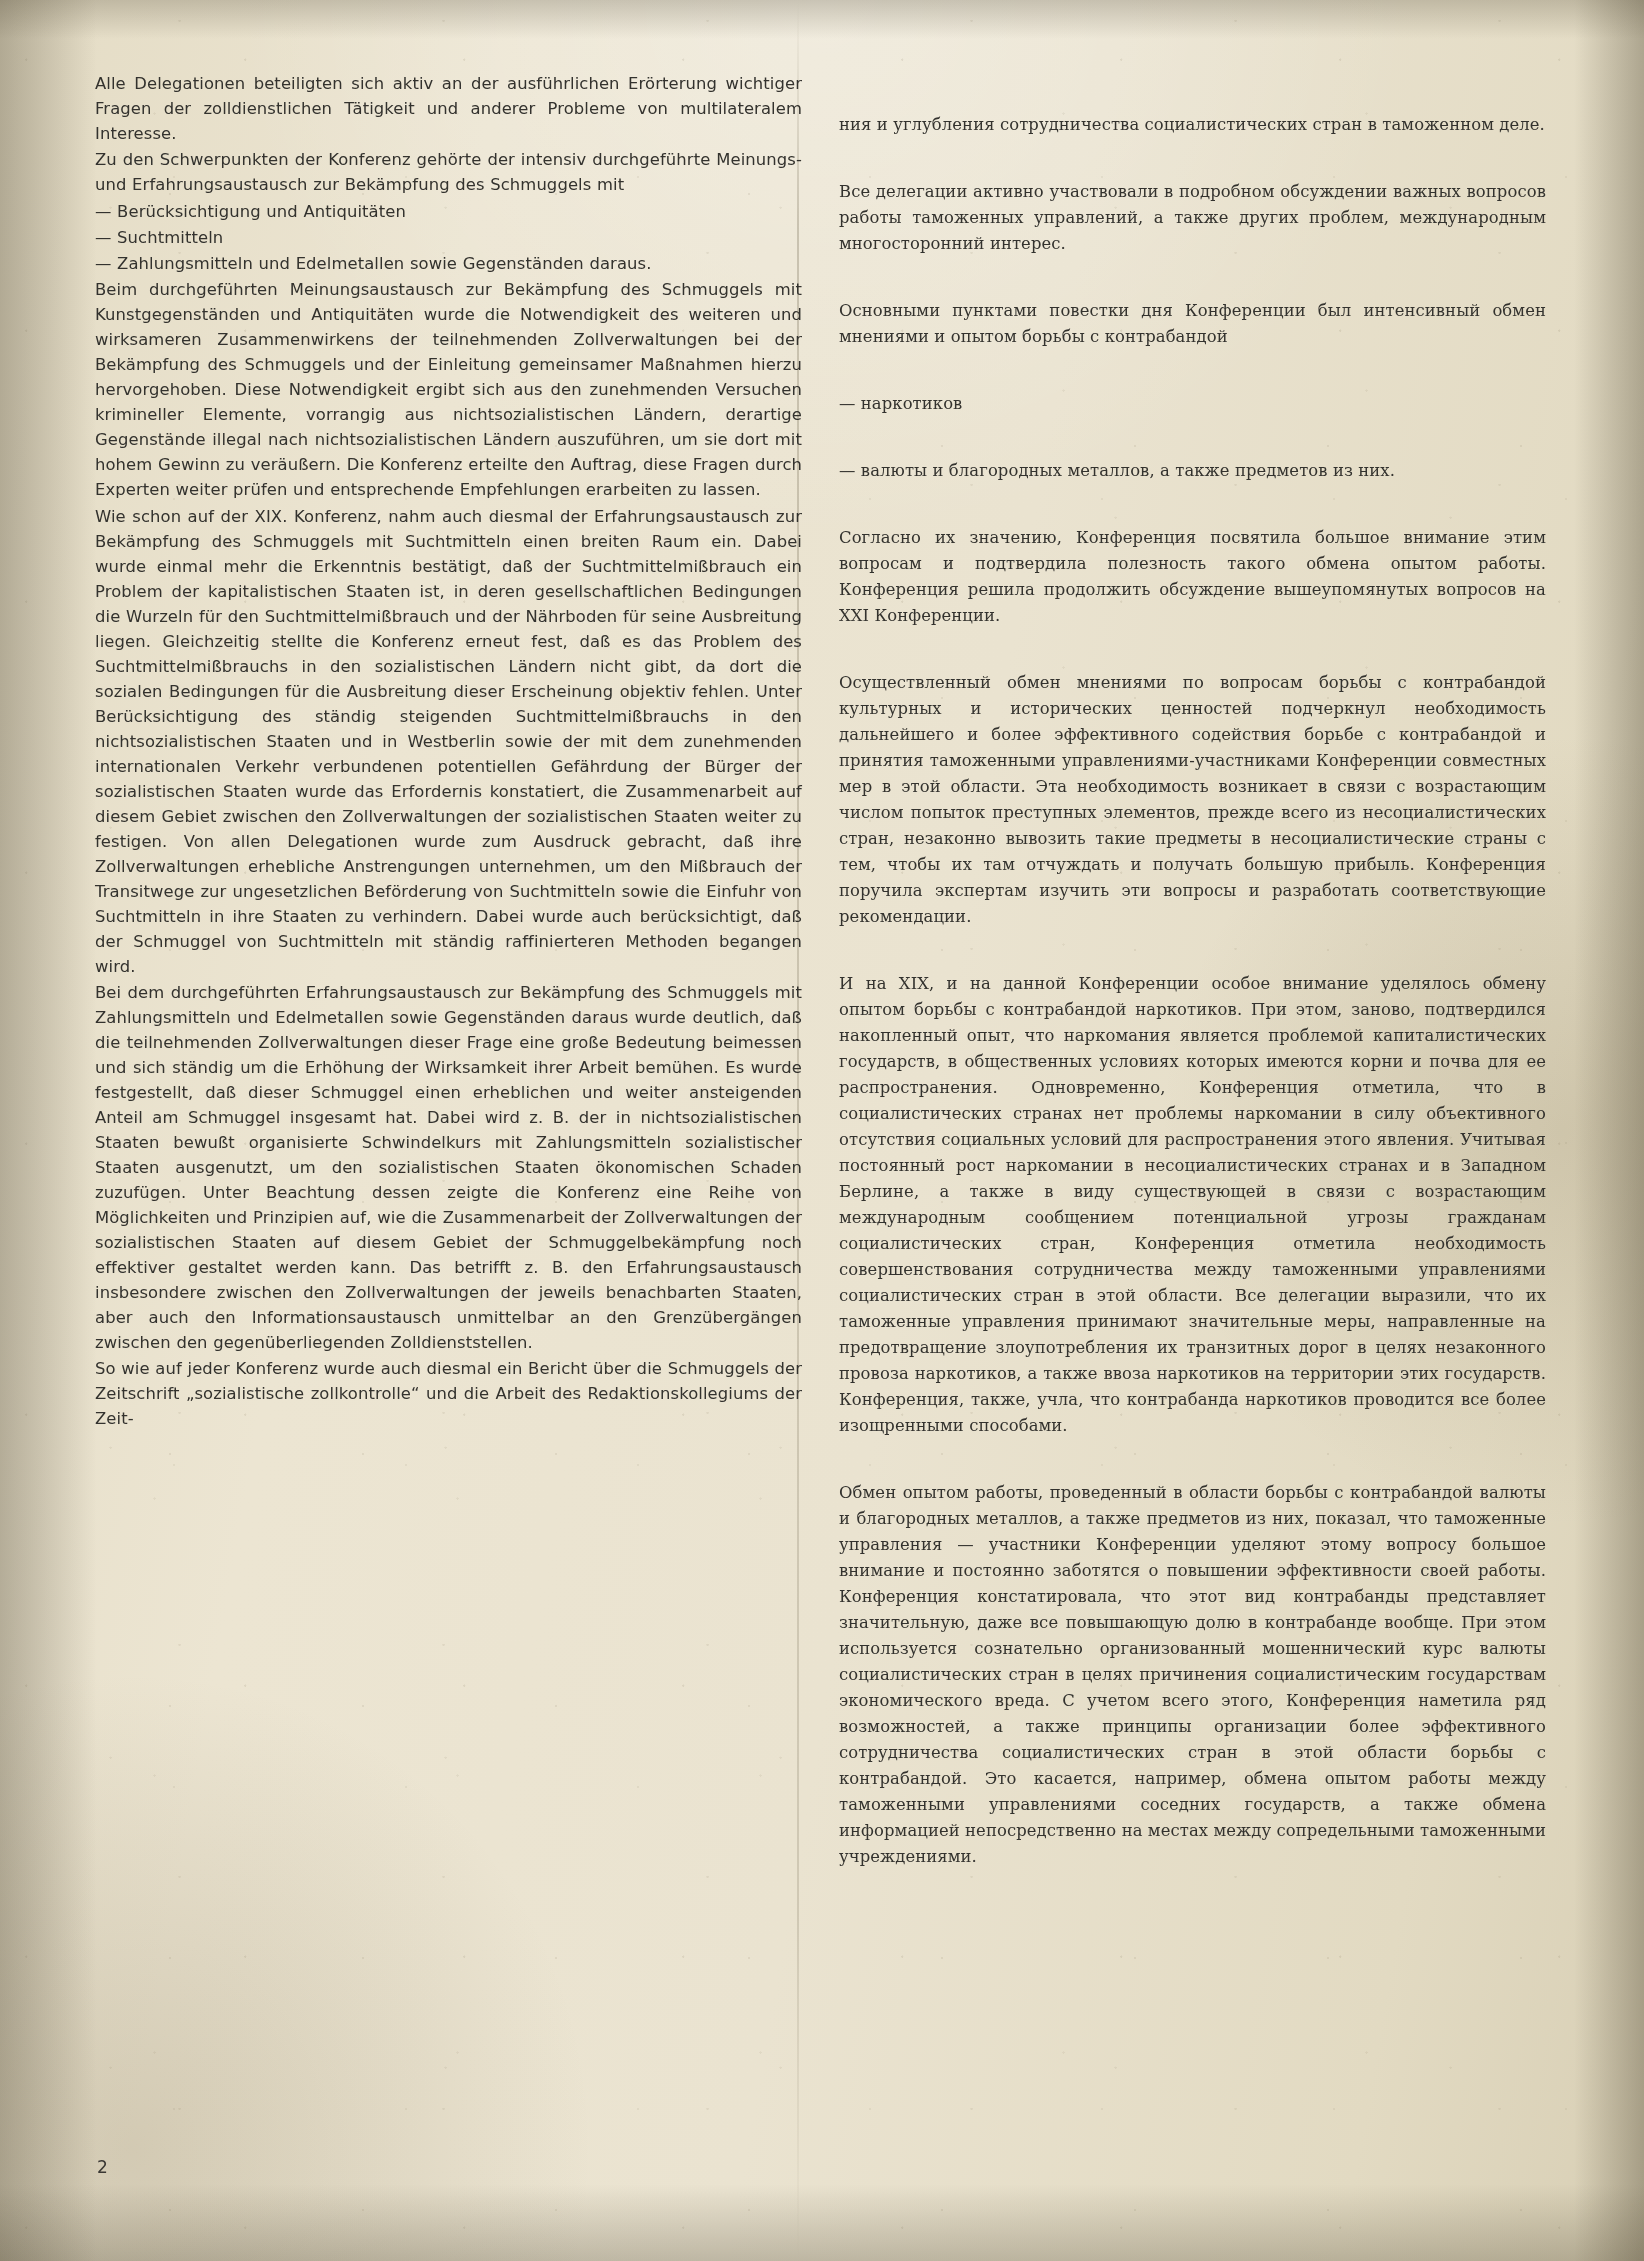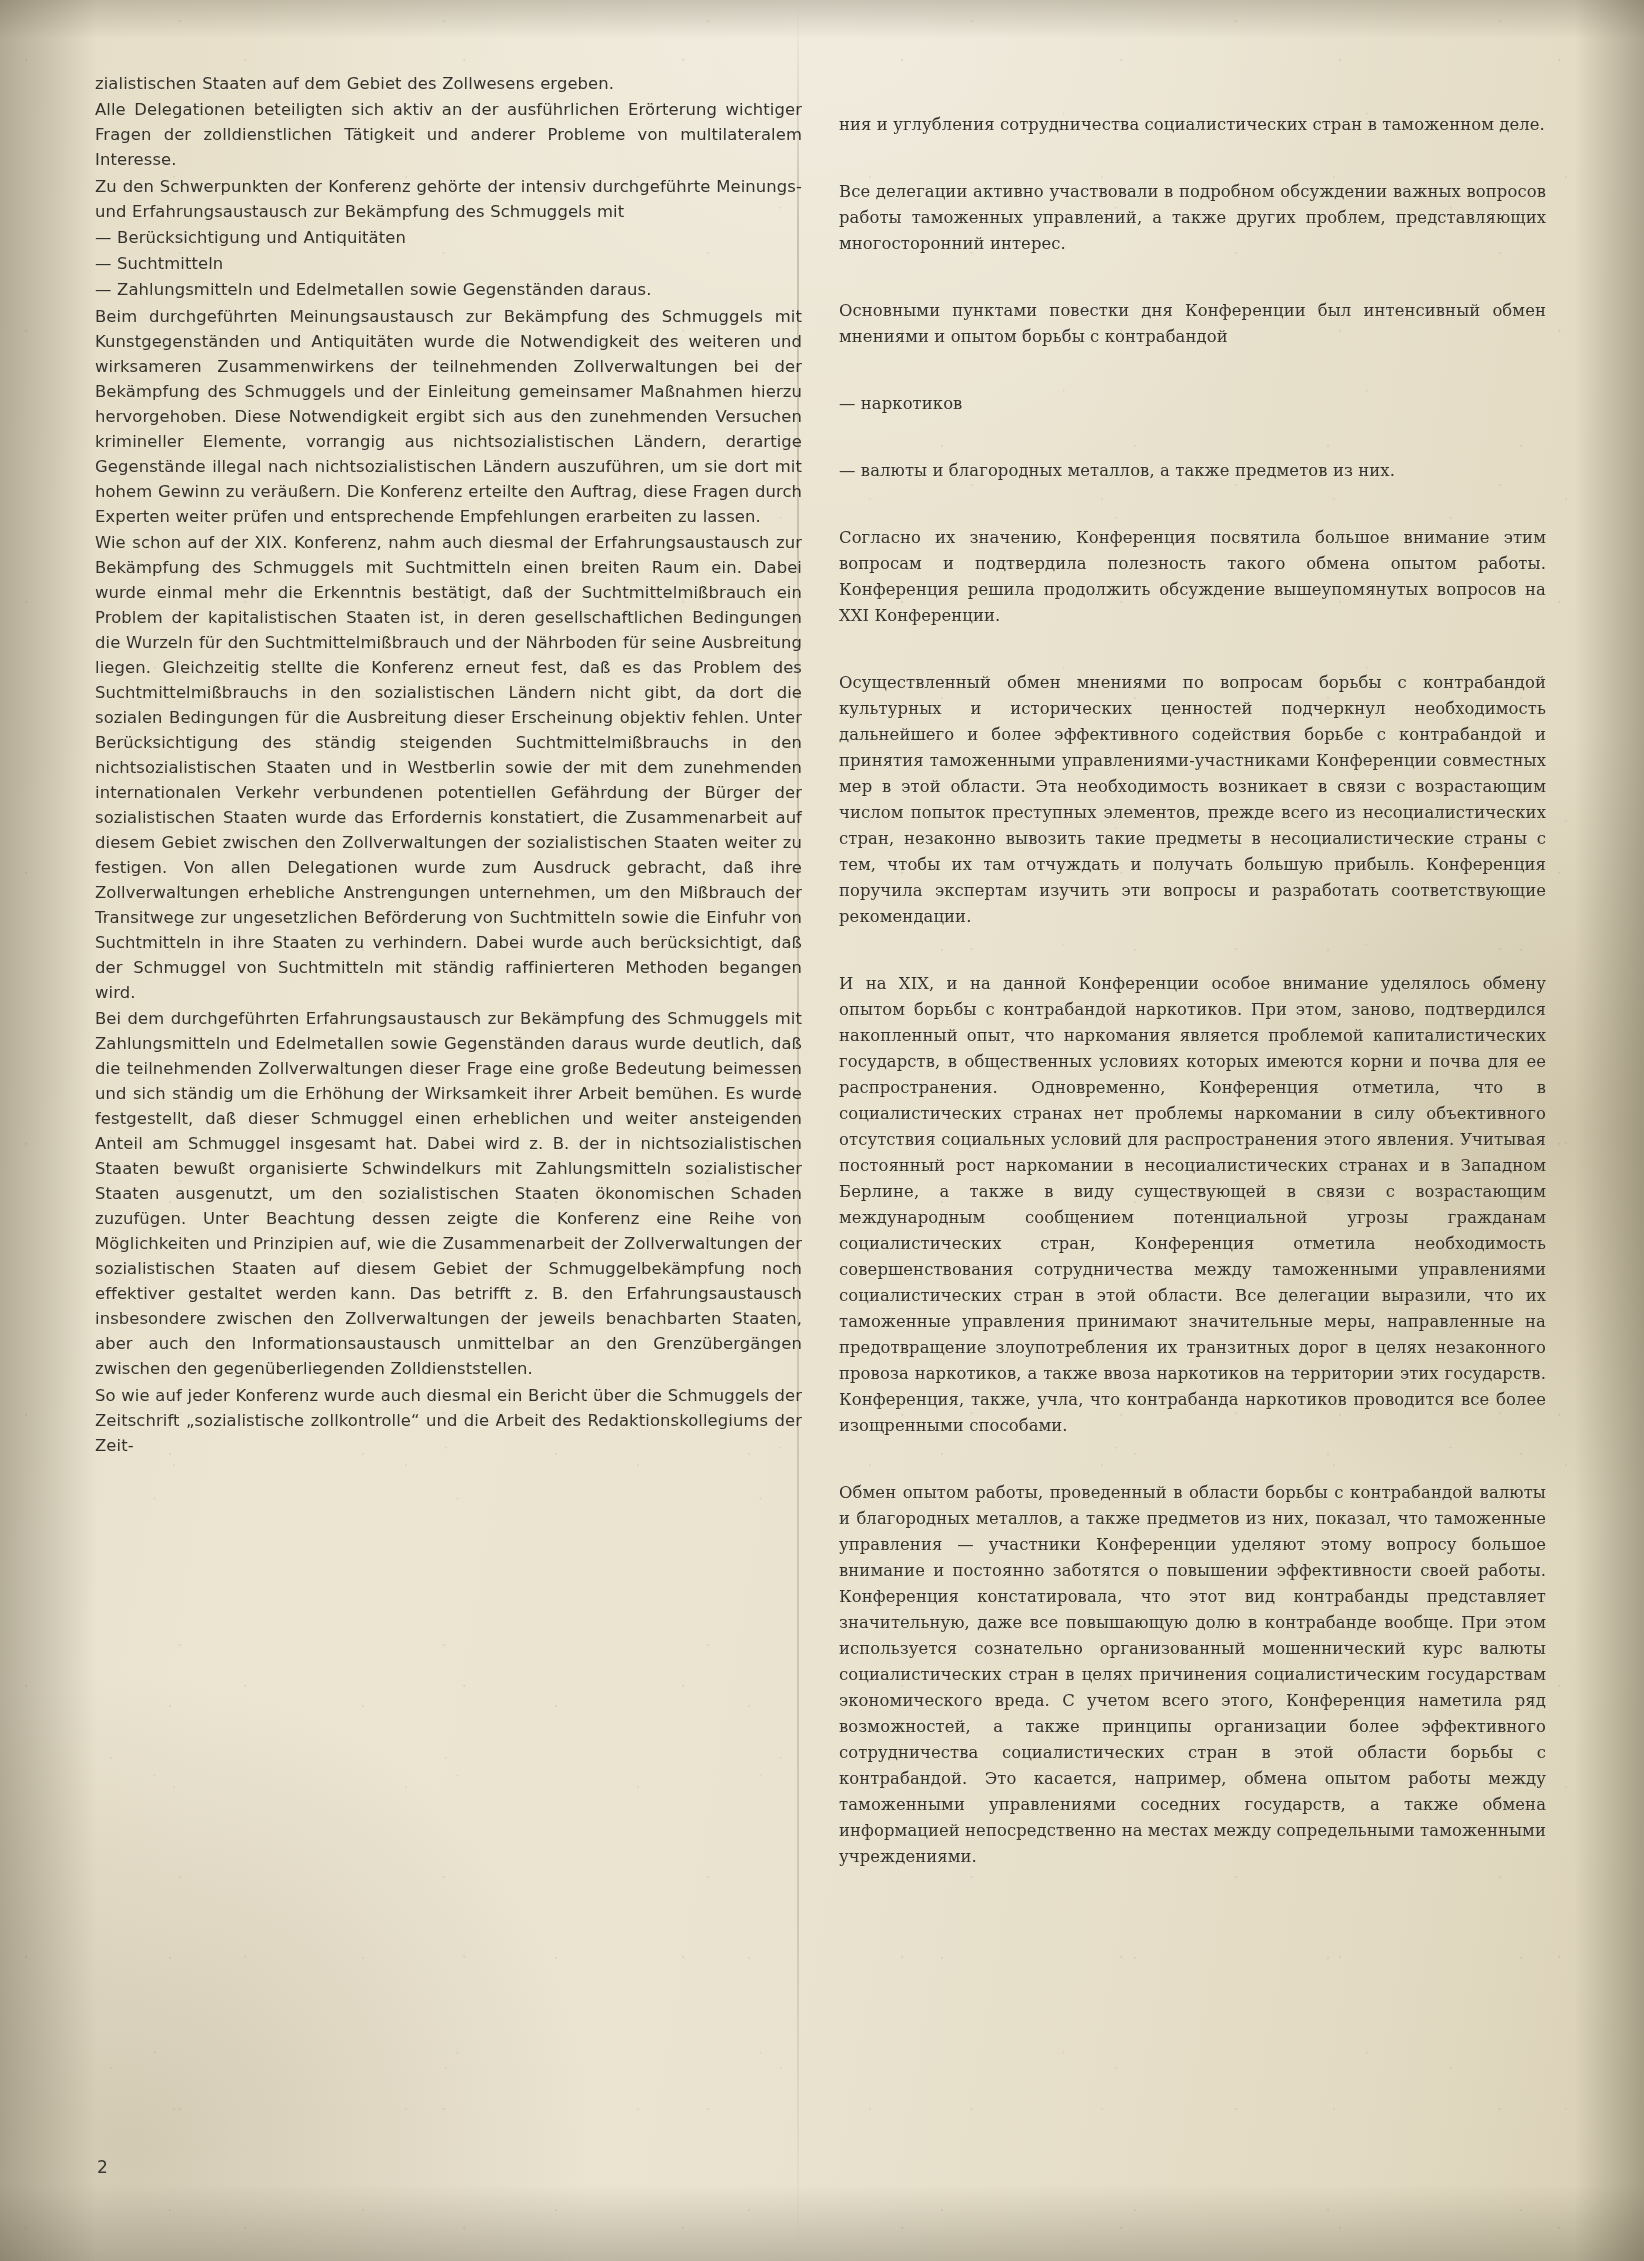--- a/index.html
+++ b/index.html
@@ -131,35 +131,34 @@
 <body>
 
 <div class="page">
   <div class="paper-tone"></div>
   <div class="speckle"></div>
   <div class="fold-line"></div>
 
   <div class="content">
 
     <div class="col col-de">
-      <p>zialistischen Staaten auf dem Gebiet des Zollwesens ergeben.</p>
       <p>Alle Delegationen beteiligten sich aktiv an der ausführlichen Erörterung wichtiger Fragen der zolldienstlichen Tätigkeit und anderer Probleme von multilateralem Interesse.</p>
       <p>Zu den Schwerpunkten der Konferenz gehörte der intensiv durchgeführte Meinungs- und Erfahrungsaustausch zur Bekämpfung des Schmuggels mit</p>
       <p class="dash-item">— Berücksichtigung und Antiquitäten</p>
       <p class="dash-item">— Suchtmitteln</p>
       <p class="dash-item">— Zahlungsmitteln und Edelmetallen sowie Gegenständen daraus.</p>
       <p>Beim durchgeführten Meinungsaustausch zur Bekämpfung des Schmuggels mit Kunstgegenständen und Antiquitäten wurde die Notwendigkeit des weiteren und wirksameren Zusammenwirkens der teilnehmenden Zollverwaltungen bei der Bekämpfung des Schmuggels und der Einleitung gemeinsamer Maßnahmen hierzu hervorgehoben. Diese Notwendigkeit ergibt sich aus den zunehmenden Versuchen krimineller Elemente, vorrangig aus nichtsozialistischen Ländern, derartige Gegenstände illegal nach nichtsozialistischen Ländern auszuführen, um sie dort mit hohem Gewinn zu veräußern. Die Konferenz erteilte den Auftrag, diese Fragen durch Experten weiter prüfen und entsprechende Empfehlungen erarbeiten zu lassen.</p>
       <p>Wie schon auf der XIX. Konferenz, nahm auch diesmal der Erfahrungsaustausch zur Bekämpfung des Schmuggels mit Suchtmitteln einen breiten Raum ein. Dabei wurde einmal mehr die Erkenntnis bestätigt, daß der Suchtmittelmißbrauch ein Problem der kapitalistischen Staaten ist, in deren gesellschaftlichen Bedingungen die Wurzeln für den Suchtmittelmißbrauch und der Nährboden für seine Ausbreitung liegen. Gleichzeitig stellte die Konferenz erneut fest, daß es das Problem des Suchtmittelmißbrauchs in den sozialistischen Ländern nicht gibt, da dort die sozialen Bedingungen für die Ausbreitung dieser Erscheinung objektiv fehlen. Unter Berücksichtigung des ständig steigenden Suchtmittelmißbrauchs in den nichtsozialistischen Staaten und in Westberlin sowie der mit dem zunehmenden internationalen Verkehr verbundenen potentiellen Gefährdung der Bürger der sozialistischen Staaten wurde das Erfordernis konstatiert, die Zusammenarbeit auf diesem Gebiet zwischen den Zollverwaltungen der sozialistischen Staaten weiter zu festigen. Von allen Delegationen wurde zum Ausdruck gebracht, daß ihre Zollverwaltungen erhebliche Anstrengungen unternehmen, um den Mißbrauch der Transitwege zur ungesetzlichen Beförderung von Suchtmitteln sowie die Einfuhr von Suchtmitteln in ihre Staaten zu verhindern. Dabei wurde auch berücksichtigt, daß der Schmuggel von Suchtmitteln mit ständig raffinierteren Methoden begangen wird.</p>
       <p>Bei dem durchgeführten Erfahrungsaustausch zur Bekämpfung des Schmuggels mit Zahlungsmitteln und Edelmetallen sowie Gegenständen daraus wurde deutlich, daß die teilnehmenden Zollverwaltungen dieser Frage eine große Bedeutung beimessen und sich ständig um die Erhöhung der Wirksamkeit ihrer Arbeit bemühen. Es wurde festgestellt, daß dieser Schmuggel einen erheblichen und weiter ansteigenden Anteil am Schmuggel insgesamt hat. Dabei wird z. B. der in nichtsozialistischen Staaten bewußt organisierte Schwindelkurs mit Zahlungsmitteln sozialistischer Staaten ausgenutzt, um den sozialistischen Staaten ökonomischen Schaden zuzufügen. Unter Beachtung dessen zeigte die Konferenz eine Reihe von Möglichkeiten und Prinzipien auf, wie die Zusammenarbeit der Zollverwaltungen der sozialistischen Staaten auf diesem Gebiet der Schmuggelbekämpfung noch effektiver gestaltet werden kann. Das betrifft z. B. den Erfahrungsaustausch insbesondere zwischen den Zollverwaltungen der jeweils benachbarten Staaten, aber auch den Informationsaustausch unmittelbar an den Grenzübergängen zwischen den gegenüberliegenden Zolldienststellen.</p>
       <p>So wie auf jeder Konferenz wurde auch diesmal ein Bericht über die Schmuggels der Zeitschrift „sozialistische zollkontrolle“ und die Arbeit des Redaktionskollegiums der Zeit-</p>
     </div>
 
     <div class="col col-ru">
       <p class="spaced">ния и углубления сотрудничества социалистических стран в таможенном деле.</p>
-      <p class="spaced">Все делегации активно участвовали в подробном обсуждении важных вопросов работы таможенных управлений, а также других проблем, представляющих многосторонний интерес.</p>
+      <p class="spaced">Все делегации активно участвовали в подробном обсуждении важных вопросов работы таможенных управлений, а также других проблем, международным многосторонний интерес.</p>
       <p class="spaced">Основными пунктами повестки дня Конференции был интенсивный обмен мнениями и опытом борьбы с контрабандой</p>
       <p class="spaced dash-item">— наркотиков</p>
       <p class="spaced dash-item">— валюты и благородных металлов, а также предметов из них.</p>
       <p class="spaced">Согласно их значению, Конференция посвятила большое внимание этим вопросам и подтвердила полезность такого обмена опытом работы. Конференция решила продолжить обсуждение вышеупомянутых вопросов на XXI Конференции.</p>
       <p class="spaced">Осуществленный обмен мнениями по вопросам борьбы с контрабандой культурных и исторических ценностей подчеркнул необходимость дальнейшего и более эффективного содействия борьбе с контрабандой и принятия таможенными управлениями-участниками Конференции совместных мер в этой области. Эта необходимость возникает в связи с возрастающим числом попыток преступных элементов, прежде всего из несоциалистических стран, незаконно вывозить такие предметы в несоциалистические страны с тем, чтобы их там отчуждать и получать большую прибыль. Конференция поручила экспертам изучить эти вопросы и разработать соответствующие рекомендации.</p>
       <p class="spaced">И на XIX, и на данной Конференции особое внимание уделялось обмену опытом борьбы с контрабандой наркотиков. При этом, заново, подтвердился накопленный опыт, что наркомания является проблемой капиталистических государств, в общественных условиях которых имеются корни и почва для ее распространения. Одновременно, Конференция отметила, что в социалистических странах нет проблемы наркомании в силу объективного отсутствия социальных условий для распространения этого явления. Учитывая постоянный рост наркомании в несоциалистических странах и в Западном Берлине, а также в виду существующей в связи с возрастающим международным сообщением потенциальной угрозы гражданам социалистических стран, Конференция отметила необходимость совершенствования сотрудничества между таможенными управлениями социалистических стран в этой области. Все делегации выразили, что их таможенные управления принимают значительные меры, направленные на предотвращение злоупотребления их транзитных дорог в целях незаконного провоза наркотиков, а также ввоза наркотиков на территории этих государств. Конференция, также, учла, что контрабанда наркотиков проводится все более изощренными способами.</p>
       <p class="spaced">Обмен опытом работы, проведенный в области борьбы с контрабандой валюты и благородных металлов, а также предметов из них, показал, что таможенные управления — участники Конференции уделяют этому вопросу большое внимание и постоянно заботятся о повышении эффективности своей работы. Конференция констатировала, что этот вид контрабанды представляет значительную, даже все повышающую долю в контрабанде вообще. При этом используется сознательно организованный мошеннический курс валюты социалистических стран в целях причинения социалистическим государствам экономического вреда. С учетом всего этого, Конференция наметила ряд возможностей, а также принципы организации более эффективного сотрудничества социалистических стран в этой области борьбы с контрабандой. Это касается, например, обмена опытом работы между таможенными управлениями соседних государств, а также обмена информацией непосредственно на местах между сопредельными таможенными учреждениями.</p>
     </div>
 
   </div>

